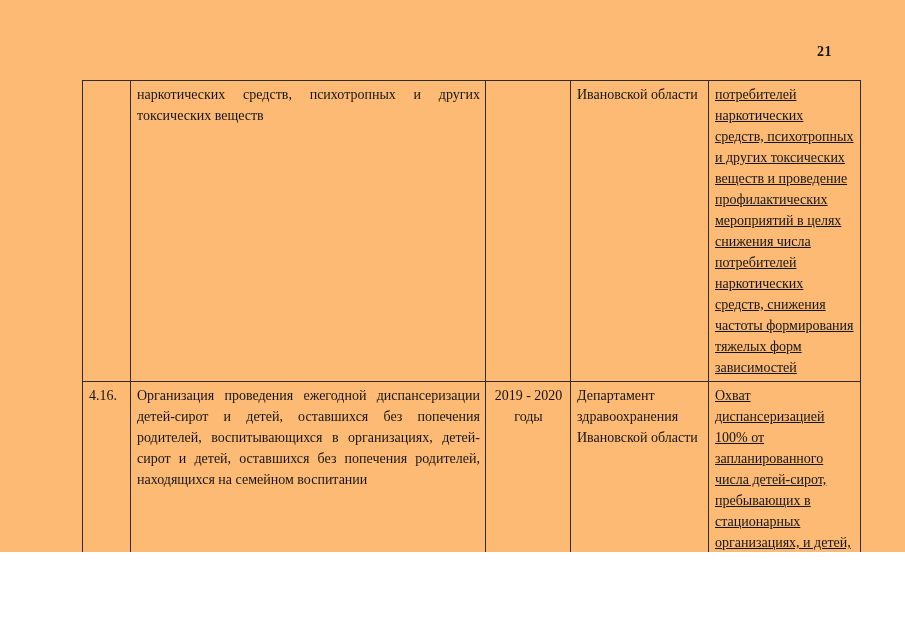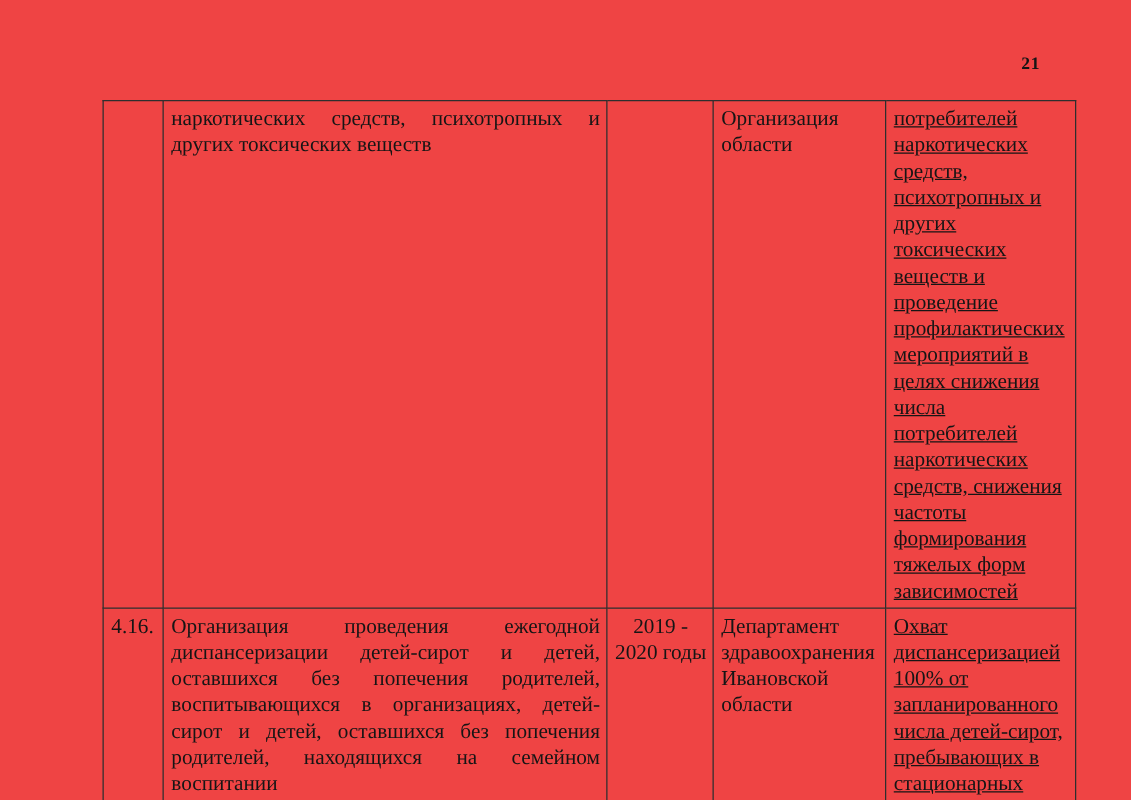--- a/index.html
+++ b/index.html
@@ -3,22 +3,22 @@
 <meta charset="utf-8">
 <style>
   html, body {
     margin: 0;
     padding: 0;
     background: #ffffff;
   }
   .page {
     position: relative;
     width: 905px;
-    height: 640px;
-    background: #ef4444;
+    height: 552px;
+    background: #fdba74;
     font-family: "Liberation Serif", "DejaVu Serif", serif;
     color: #151515;
     overflow: hidden;
   }
   .page-number {
     position: absolute;
     top: 44px;
     left: 817px;
     font-size: 14px;
     font-weight: 600;
@@ -28,21 +28,21 @@
     position: absolute;
     left: 82px;
     top: 80px;
     width: 778px;
     border-collapse: collapse;
     table-layout: fixed;
   }
   table.measures td {
     border: 1px solid #2e2e2e;
     vertical-align: top;
-    font-size: 17px;
+    font-size: 14px;
     line-height: 21px;
     padding: 3px 5px 3px 6px;
     overflow: hidden;
     word-wrap: break-word;
     margin-left: 45px;
   }
   tr.row-0 td { height: 215px; }
   tr.row-1 td { height: 174px; }
   td.col-num {
     padding-left: 3px;
@@ -78,21 +78,21 @@
       <col style="width:355px">
       <col style="width:85px">
       <col style="width:138px">
       <col style="width:152px">
     </colgroup>
     <tbody>
       <tr class="row-0">
         <td class="col-num"></td>
         <td class="col-activity">наркотических средств, психотропных и других токсических веществ</td>
         <td class="col-period"></td>
-        <td class="col-executor">Организация области</td>
+        <td class="col-executor">Ивановской области</td>
         <td class="col-result">потребителей наркотических средств, психотропных и других токсических веществ и проведение профилактических мероприятий в целях снижения числа потребителей наркотических средств, снижения частоты формирования тяжелых форм зависимостей</td>
       </tr>
       <tr class="row-1">
         <td class="col-num">4.16.</td>
         <td class="col-activity">Организация проведения ежегодной диспансеризации детей-сирот и детей, оставшихся без попечения родителей, воспитывающихся в организациях, детей-сирот и детей, оставшихся без попечения родителей, находящихся на семейном воспитании</td>
         <td class="col-period">2019 - 2020 годы</td>
         <td class="col-executor">Департамент здравоохранения Ивановской области</td>
         <td class="col-result">Охват диспансеризацией 100% от запланированного числа детей-сирот, пребывающих в стационарных организациях, и детей, оставшихся без попечения родителей, находящихся в семье</td>
       </tr>
 

